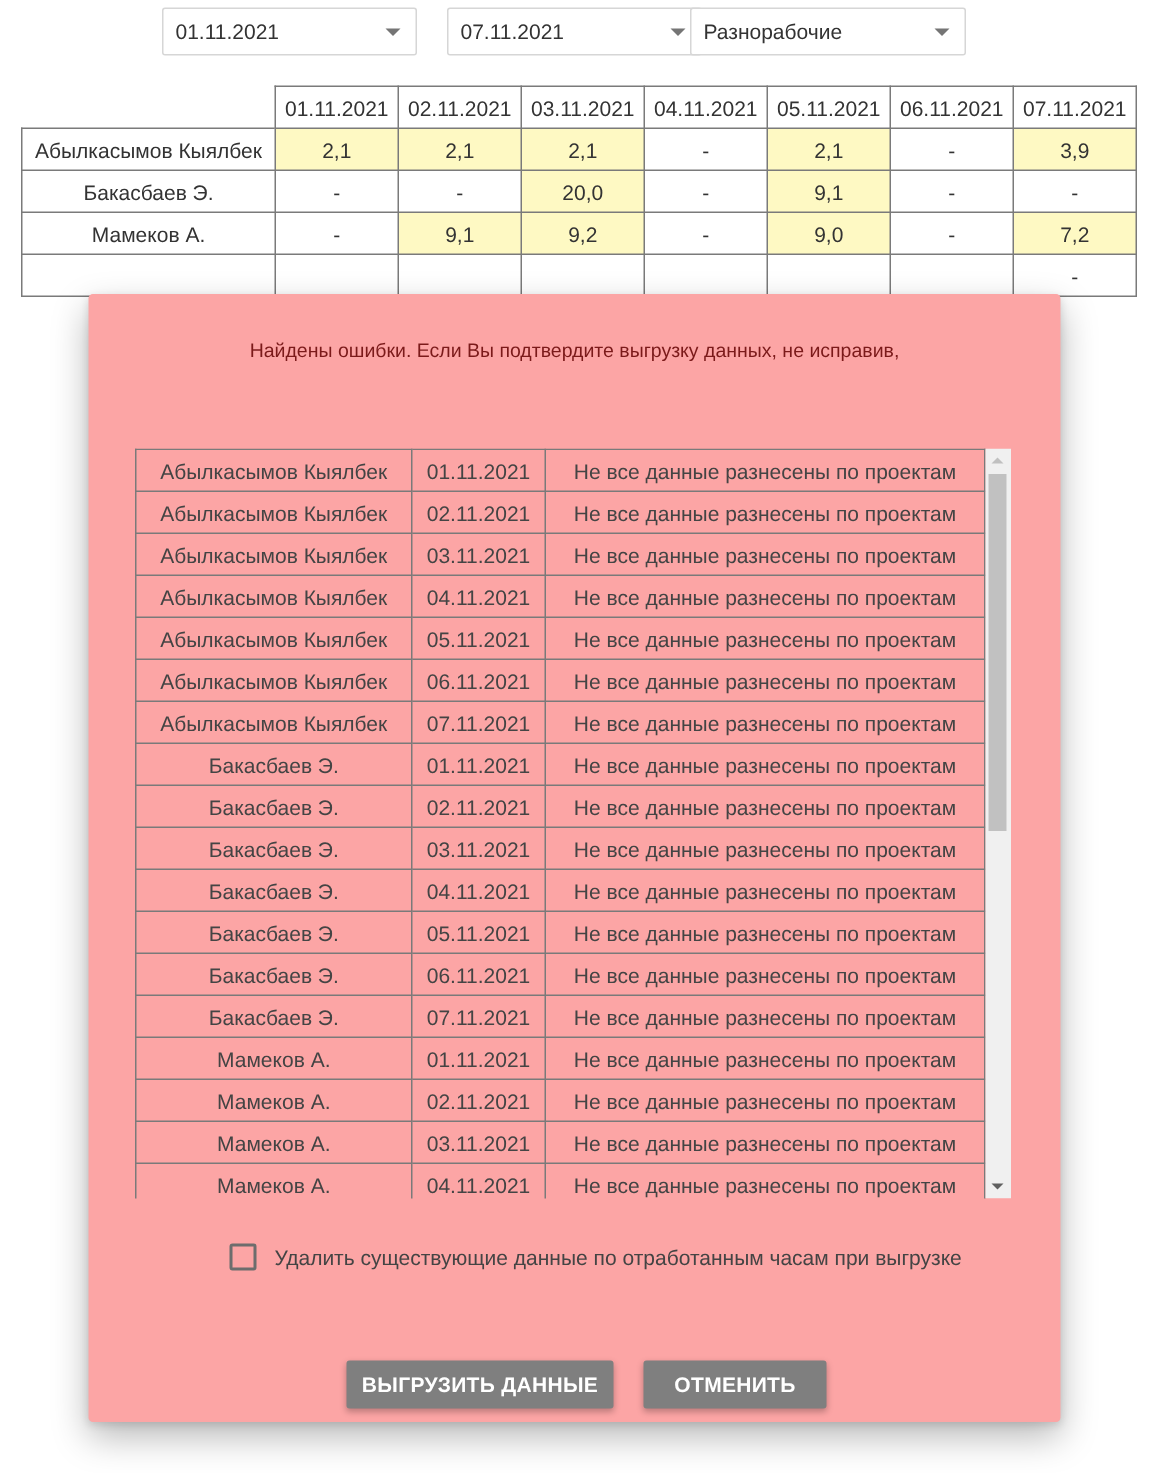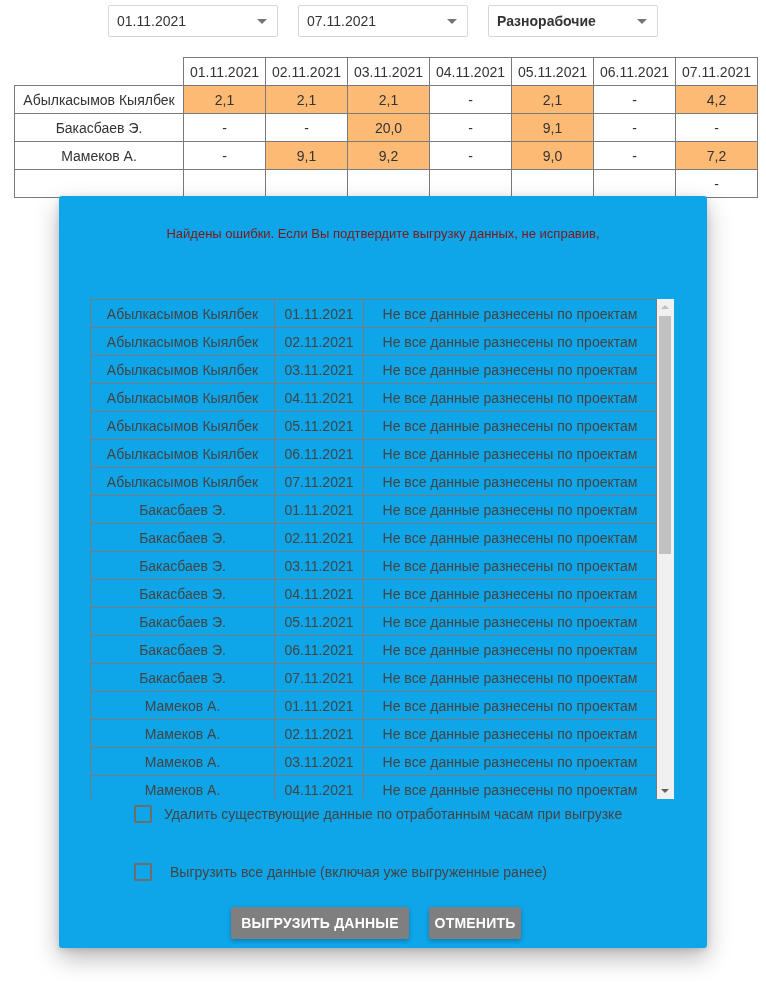--- a/index.html
+++ b/index.html
@@ -26,25 +26,25 @@
     position: absolute; left: 14px; top: 57px;
     border-collapse: collapse; font-size: 14px; color: #333;
   }
   table.summary td, table.summary th {
     border: 1px solid #7a7a7a; height: 28px; text-align: center;
     font-weight: normal; padding: 0 4px; white-space: nowrap;
   }
   table.summary th.blank { border: none; }
   table.summary td.name { width: 169px; }
   table.summary td.val, table.summary th.date { width: 82px; }
-  table.summary td.hl { background: #fdba74; }
+  table.summary td.hl { background: #fef9c3; }
   
   .dialog {
     position: absolute; left: 59px; top: 196px; width: 648px; height: 752px;
-    background: #0ea5e9; border-radius: 3px;
+    background: #fca5a5; border-radius: 3px;
     box-shadow: 0 10px 24px rgba(0,0,0,0.28), 0 2px 6px rgba(0,0,0,0.12);
   }
   .warning {
     position: absolute; left: 0; top: 28px; width: 100%;
     text-align: center; color: #7b1a1a; font-size: 13px; line-height: 20px;
   }
   .err-wrap {
     position: absolute; left: 31px; top: 103px; width: 584px; height: 500px;
     overflow: hidden;
   }
@@ -95,21 +95,21 @@
 <body>
 
 <div class="select" style="left:108px; width:170px;">
   <span>01.11.2021</span>
   <span class="caret"></span>
 </div>
 <div class="select" style="left:298px; width:170px;">
   <span>07.11.2021</span>
   <span class="caret"></span>
 </div>
-<div class="select" style="left:488px; width:170px;font-weight:bold;">
+<div class="select" style="left:460px; width:184px;">
   <span>Разнорабочие</span>
   <span class="caret"></span>
 </div>
 
 <table class="summary">
   <thead>
     <tr>
       <th class="blank"></th>
       <th class="date">01.11.2021</th>
       <th class="date">02.11.2021</th>
@@ -122,21 +122,21 @@
   </thead>
   <tbody id="summary-body">
       <tr>
         <td class="name">Абылкасымов Кыялбек</td>
         <td class="val hl">2,1</td>
         <td class="val hl">2,1</td>
         <td class="val hl">2,1</td>
         <td class="val">-</td>
         <td class="val hl">2,1</td>
         <td class="val">-</td>
-        <td class="val hl">4,2</td>
+        <td class="val hl">3,9</td>
       </tr>
       <tr>
         <td class="name">Бакасбаев Э.</td>
         <td class="val">-</td>
         <td class="val">-</td>
         <td class="val hl">20,0</td>
         <td class="val">-</td>
         <td class="val hl">9,1</td>
         <td class="val">-</td>
         <td class="val">-</td>
@@ -264,24 +264,20 @@
           </tr>
         </tbody>
     </table>
     <div class="scrollbar">
       <div class="scroll-up"></div>
       <div class="scroll-thumb"></div>
       <div class="scroll-down"></div>
     </div>
   </div>
 
-  <label class="check-row" style="top:608px;">
+  <label class="check-row" style="top:632px;margin-left:19px;">
     <span class="checkbox"></span>
     <span>Удалить существующие данные по отработанным часам при выгрузке</span>
   </label>
-  <label class="check-row" style="top:666px;">
-    <span class="checkbox" style="margin-right:18px;"></span>
-    <span>Выгрузить все данные (включая уже выгруженные ранее)</span>
-  </label>
 
   <div class="btn" style="left:172px; width:178px;text-align:center;">ВЫГРУЗИТЬ ДАННЫЕ</div>
-  <div class="btn" style="left:370px; width:92px;">ОТМЕНИТЬ</div>
+  <div class="btn" style="left:370px; width:122px;">ОТМЕНИТЬ</div>
 </div>
 
 </body></html>

